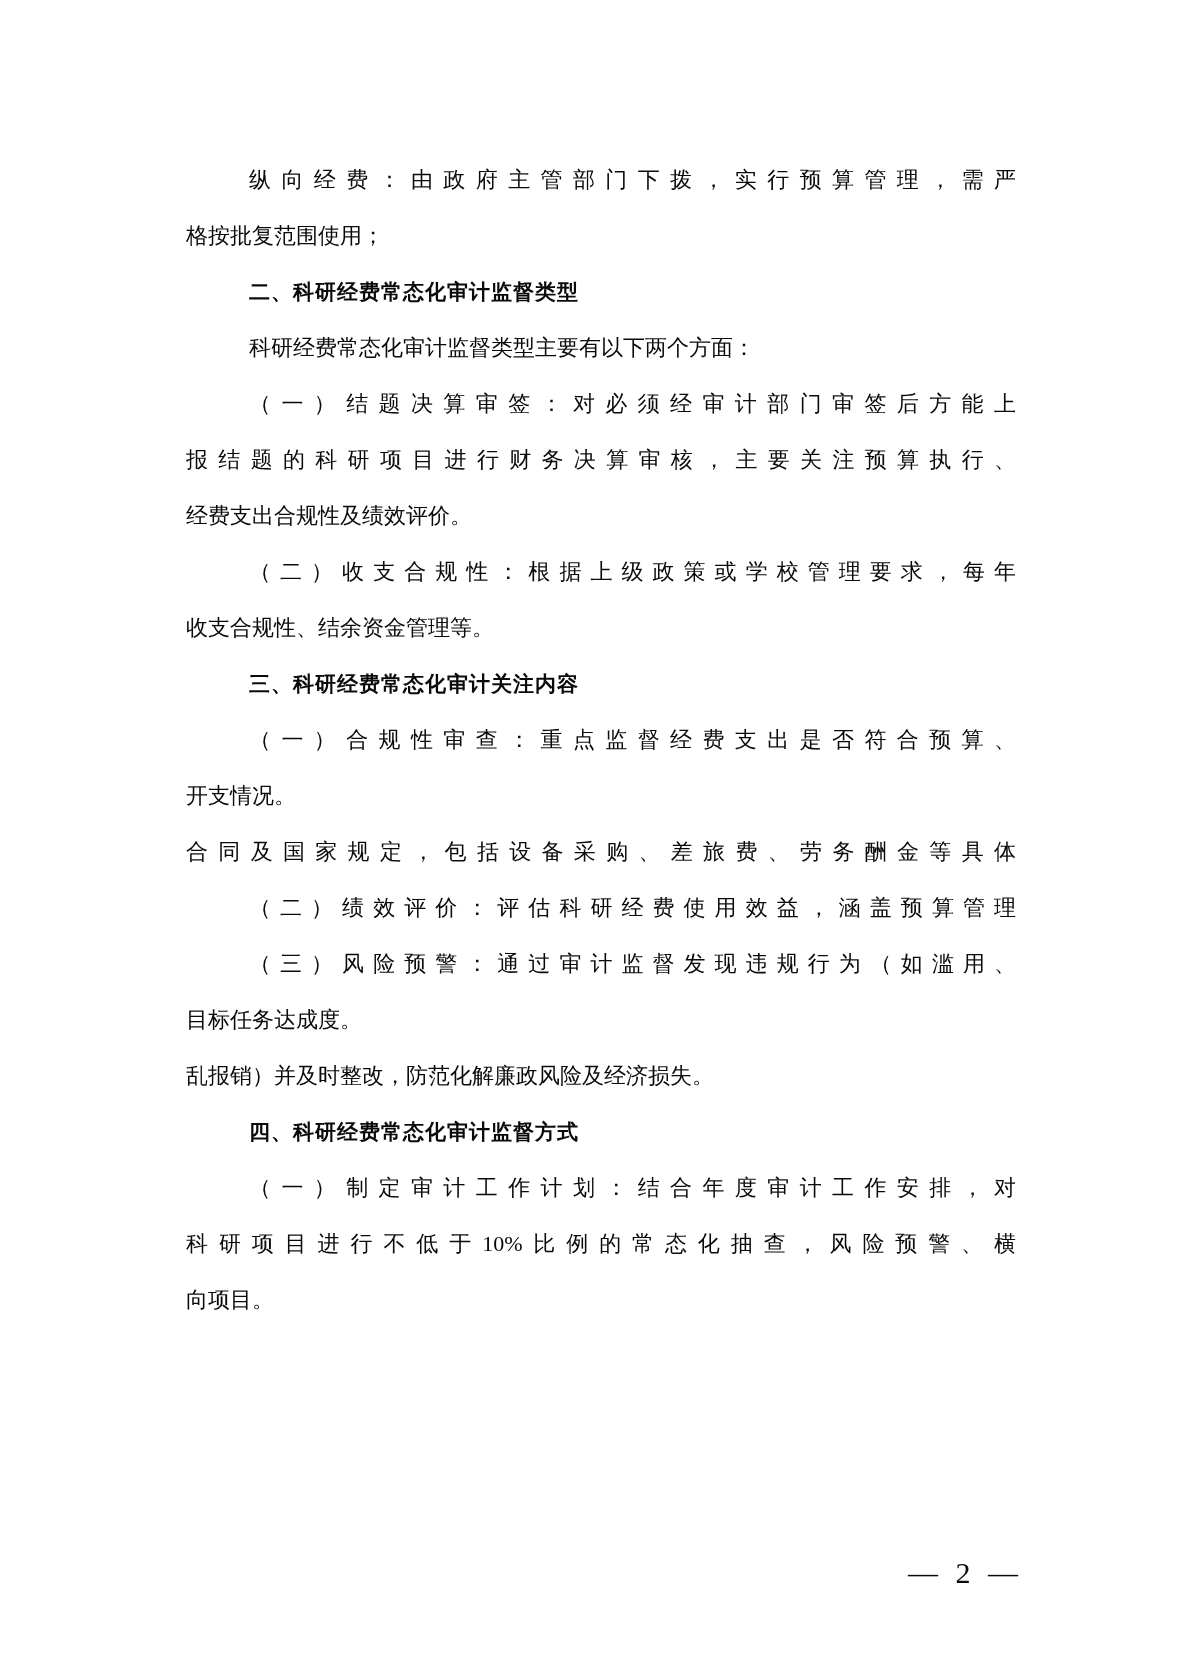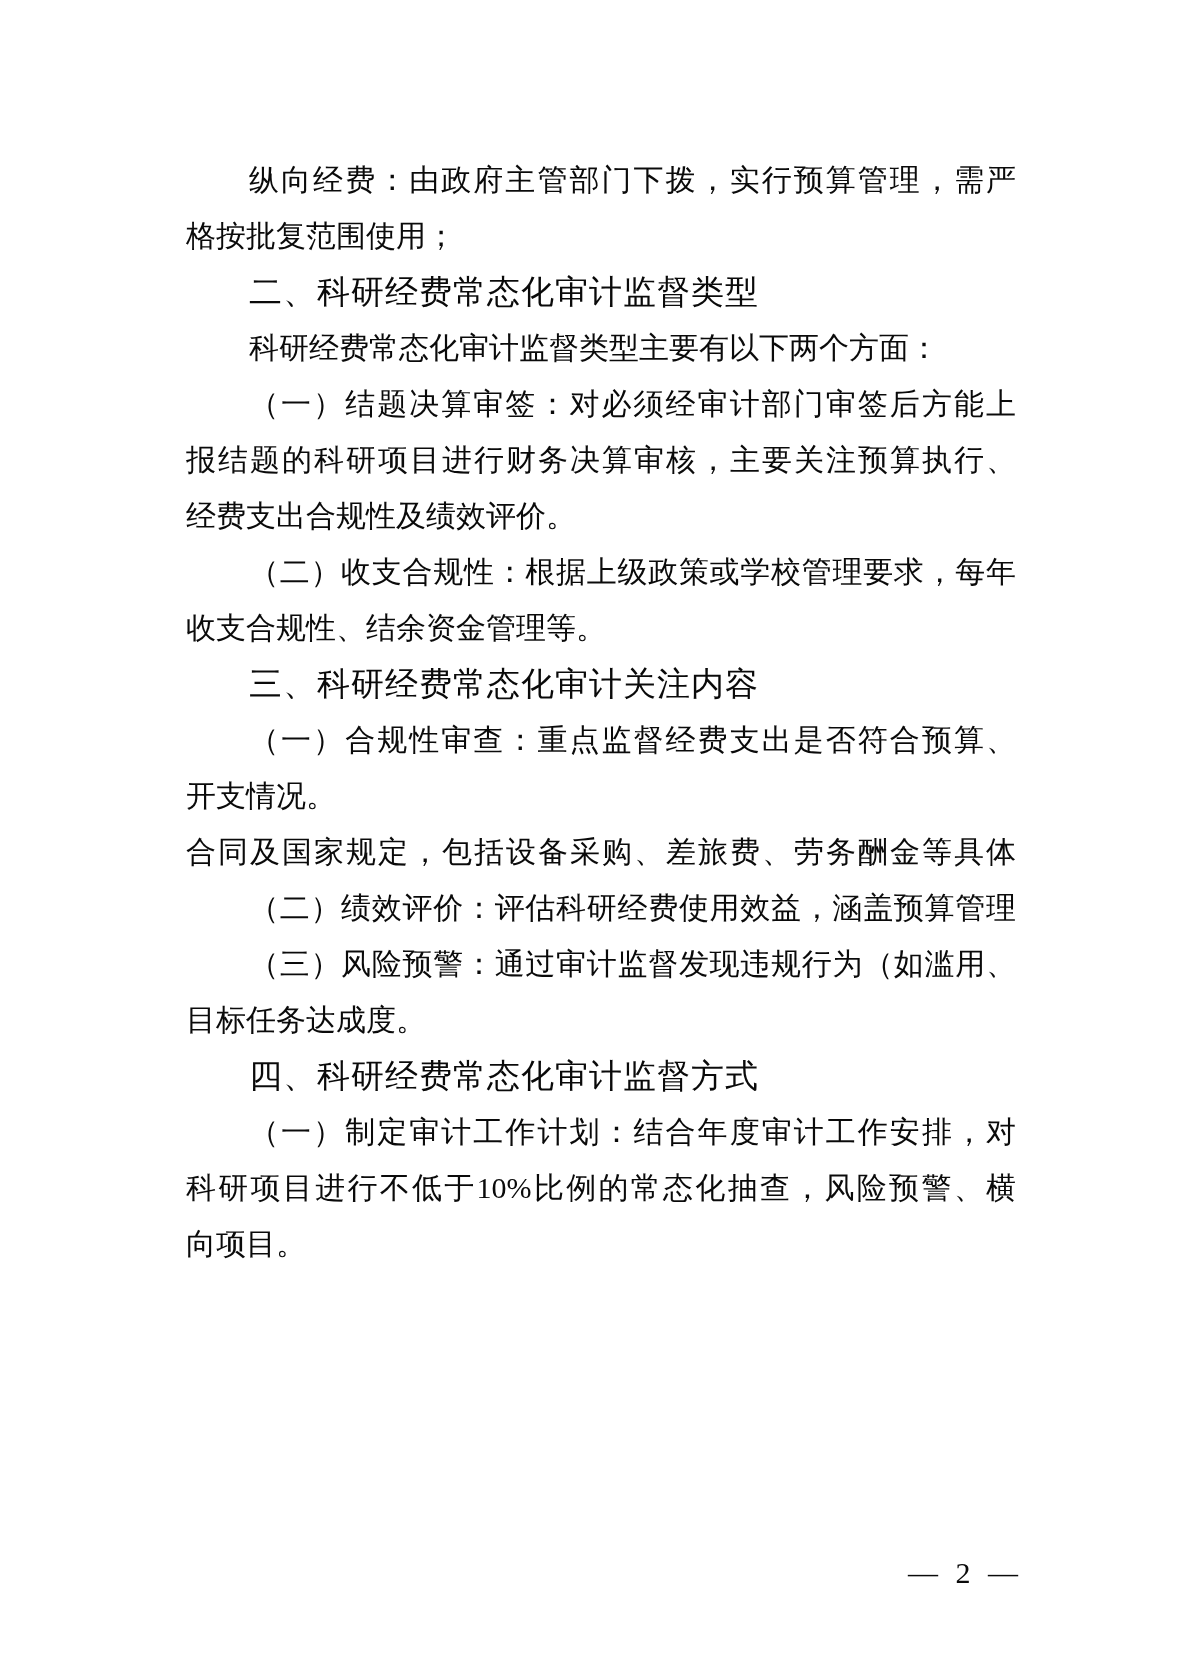--- a/index.html
+++ b/index.html
@@ -16,40 +16,40 @@
     font-family: "Liberation Serif", "DejaVu Serif", serif;
     overflow: hidden;
   }
   .content {
     position: absolute;
     left: 186px;
     top: 152px;
     width: 830px;
   }
   .line {
-    font-size: 30px;
+    font-size: 22px;
     line-height: 56px;
     height: 56px;
     overflow: hidden;
     white-space: nowrap;
     color: #0a0a0a;
   }
   .line.indent {
     text-indent: 63px;
   }
   .line.fill {
     white-space: normal;
     text-align: justify;
     text-align-last: justify;
     text-justify: inter-character;
   }
   .line.heading {
     font-family: "Liberation Sans", "DejaVu Sans", sans-serif;
-    font-weight: 400;
-    font-size: 33px;
+    font-weight: 700;
+    font-size: 21px;
     letter-spacing: 1px;
   }
   .footer {
     position: absolute;
     top: 1556px;
     right: 174px;
     font-size: 30px;
     line-height: 34px;
     word-spacing: 10px;
     color: #0a0a0a;
@@ -70,19 +70,20 @@
       <div class="line">经费支出合规性及绩效评价。</div>
       <div class="line indent fill">（二）收支合规性：根据上级政策或学校管理要求，每年</div>
       <div class="line">收支合规性、结余资金管理等。</div>
       <div class="line heading indent">三、科研经费常态化审计关注内容</div>
       <div class="line indent fill">（一）合规性审查：重点监督经费支出是否符合预算、</div>
       <div class="line">开支情况。</div>
       <div class="line fill">合同及国家规定，包括设备采购、差旅费、劳务酬金等具体</div>
       <div class="line indent fill">（二）绩效评价：评估科研经费使用效益，涵盖预算管理</div>
       <div class="line indent fill">（三）风险预警：通过审计监督发现违规行为（如滥用、</div>
       <div class="line">目标任务达成度。</div>
+      <div class="line">乱报销）并及时整改，防范化解廉政风险及经济损失。</div>
       <div class="line heading indent">四、科研经费常态化审计监督方式</div>
       <div class="line indent fill">（一）制定审计工作计划：结合年度审计工作安排，对</div>
       <div class="line fill">科研项目进行不低于10%比例的常态化抽查，风险预警、横</div>
       <div class="line">向项目。</div>
     </div>
   <div class="footer">— 2 —</div>
 </div>
 
 </body></html>

